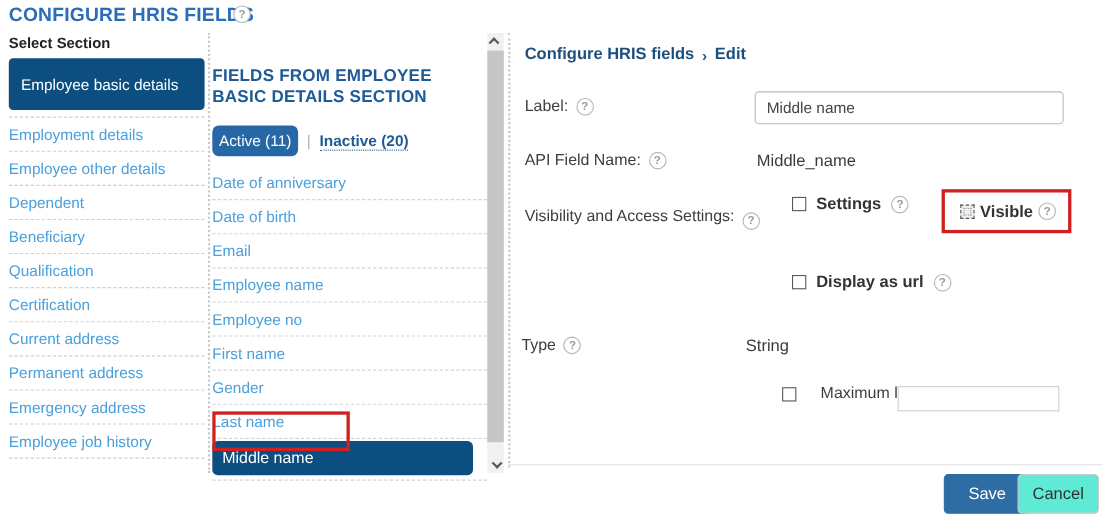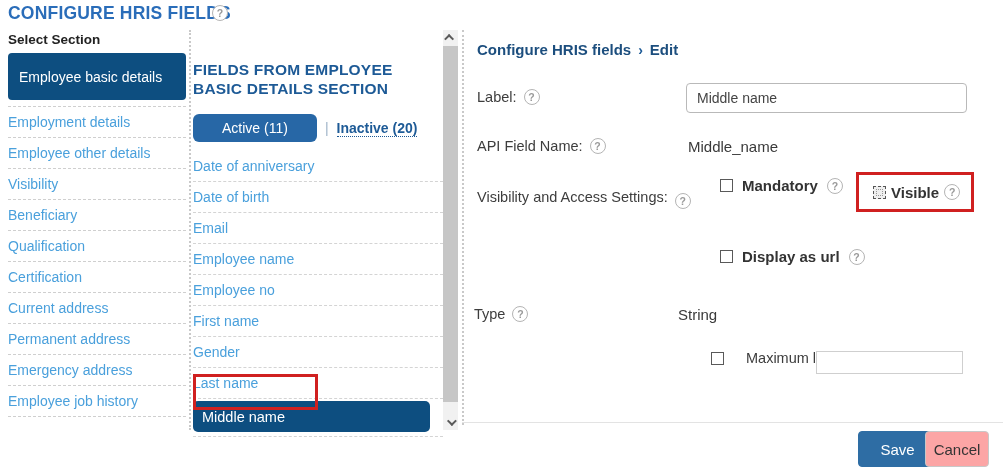--- a/index.html
+++ b/index.html
@@ -30,21 +30,21 @@
   .vsep { position:absolute; width:0; border-left:2px dotted #c9c9c9; }
   .vsep1 { left:189px; top:30px; height:400px; }
   .vsep2 { left:462px; top:30px; height:395px; }
 
   
   .fields-panel { position:absolute; left:193px; top:36px; width:250px; }
   .fields-heading { font-size:15.5px; font-weight:600; color:#1d5a96; line-height:19px;
                     letter-spacing:.2px;margin-top:24px; }
   .tabs { margin-top:15px; height:30px; display:flex; align-items:center; }
   .tab-active { background:#2767a6; color:#fff; font-size:14px; border-radius:6px;
-                padding:6px 29px; cursor:pointer; }
+                padding:6px 6px; cursor:pointer; }
   .tab-sep { color:#9fb3c8; margin:0 8px; font-size:14px; }
   .tab-inactive { color:#1d5a96; font-weight:700; font-size:14px;
                   border-bottom:1px dotted #1d5a96; cursor:pointer; }
   .field-list { margin-top:8px; }
   .field-row { height:31px; display:flex; align-items:center; font-size:14px;
                color:#4aa0dc; border-bottom:1px dashed #d4d4d4; cursor:pointer; }
   .field-selected-wrap { padding:2px 0 4px 0; border-bottom:1px dashed #d4d4d4; }
   .field-selected { width:237px; height:31px; background:#0d4e80; border-radius:5px;
                     color:#fff; font-size:14.5px; display:flex; align-items:center;
                     padding-left:9px; cursor:pointer; }
@@ -91,40 +91,40 @@
   .maxlen-input { position:absolute; left:816px; top:351px; width:147px; height:23px;
                   border:1px solid #cfcfcf; font-size:13px; padding:0 6px;
                   font-family:"Liberation Sans", sans-serif; }
 
   .footer-divider { position:absolute; left:462px; top:422px; width:541px; height:1px;
                     background:#e3e3e3; }
   .btn { position:absolute; top:431px; height:36px; border-radius:4px; font-size:15px;
          display:flex; align-items:center; justify-content:center; cursor:pointer;
          font-family:"Liberation Sans", sans-serif; }
   .btn-save { left:858px; width:79px; background:#2e6da4; color:#fff; border:1px solid #2e6da4; }
-  .btn-cancel { left:925px; width:64px; background:#fca5a5; color:#333; border:1px solid #c8c8c8;text-align:center; }
+  .btn-cancel { left:925px; width:74px; background:#5eead4; color:#333; border:1px solid #c8c8c8;text-align:center; }
 </style>
 </head>
 <body>
 
 <div class="stage">
 
   <div class="page-title">CONFIGURE HRIS FIELDS</div>
   <span class="help title-help">?</span>
 
   <div class="sidebar">
     <div class="sidebar-heading">Select Section</div>
     <div class="section-chip">
       <span>Employee basic details</span>
     </div>
     <div class="sidebar-list">
       <div class="sep-top"></div>
       <div class="nav-row">Employment details</div>
       <div class="nav-row">Employee other details</div>
-      <div class="nav-row">Visibility</div>
+      <div class="nav-row">Dependent</div>
       <div class="nav-row">Beneficiary</div>
       <div class="nav-row">Qualification</div>
       <div class="nav-row">Certification</div>
       <div class="nav-row">Current address</div>
       <div class="nav-row">Permanent address</div>
       <div class="nav-row">Emergency address</div>
       <div class="nav-row">Employee job history</div>
     </div>
   </div>
 
@@ -185,21 +185,21 @@
     <span class="help">?</span>
   </div>
   <div class="rp-value" style="left:688px; top:138px;">Middle_name</div>
 
   <div class="rp-label" style="left:477px; top:184px;">
     <span>Visibility and Access Settings:</span>
     <span class="help" style="margin-top:9px;">?</span>
   </div>
   <div class="cb-row" style="left:720px; top:177px;">
     <span class="cb"></span>
-    <span class="cb-label">Mandatory</span>
+    <span class="cb-label">Settings</span>
     <span class="help">?</span>
   </div>
   <div class="redbox redbox-visible">
     <span class="cb dotted"></span>
     <span class="cb-label">Visible</span>
     <span class="help">?</span>
   </div>
 
   <div class="cb-row" style="left:709px; top:248px;padding-left:11px;">
     <span class="cb"></span>

